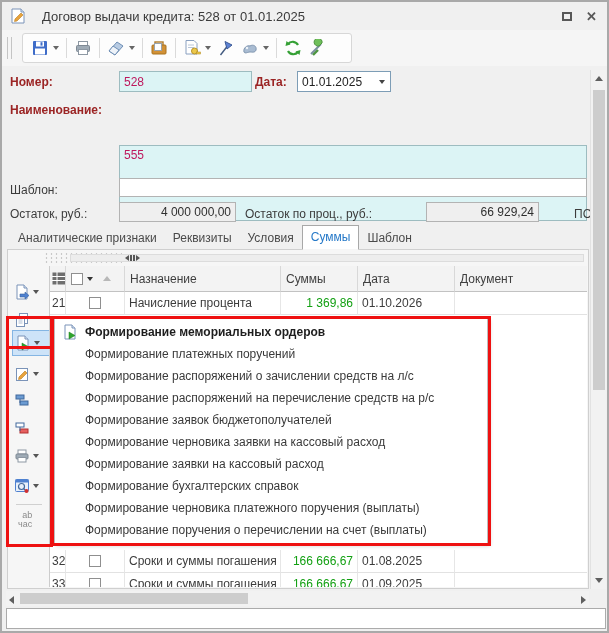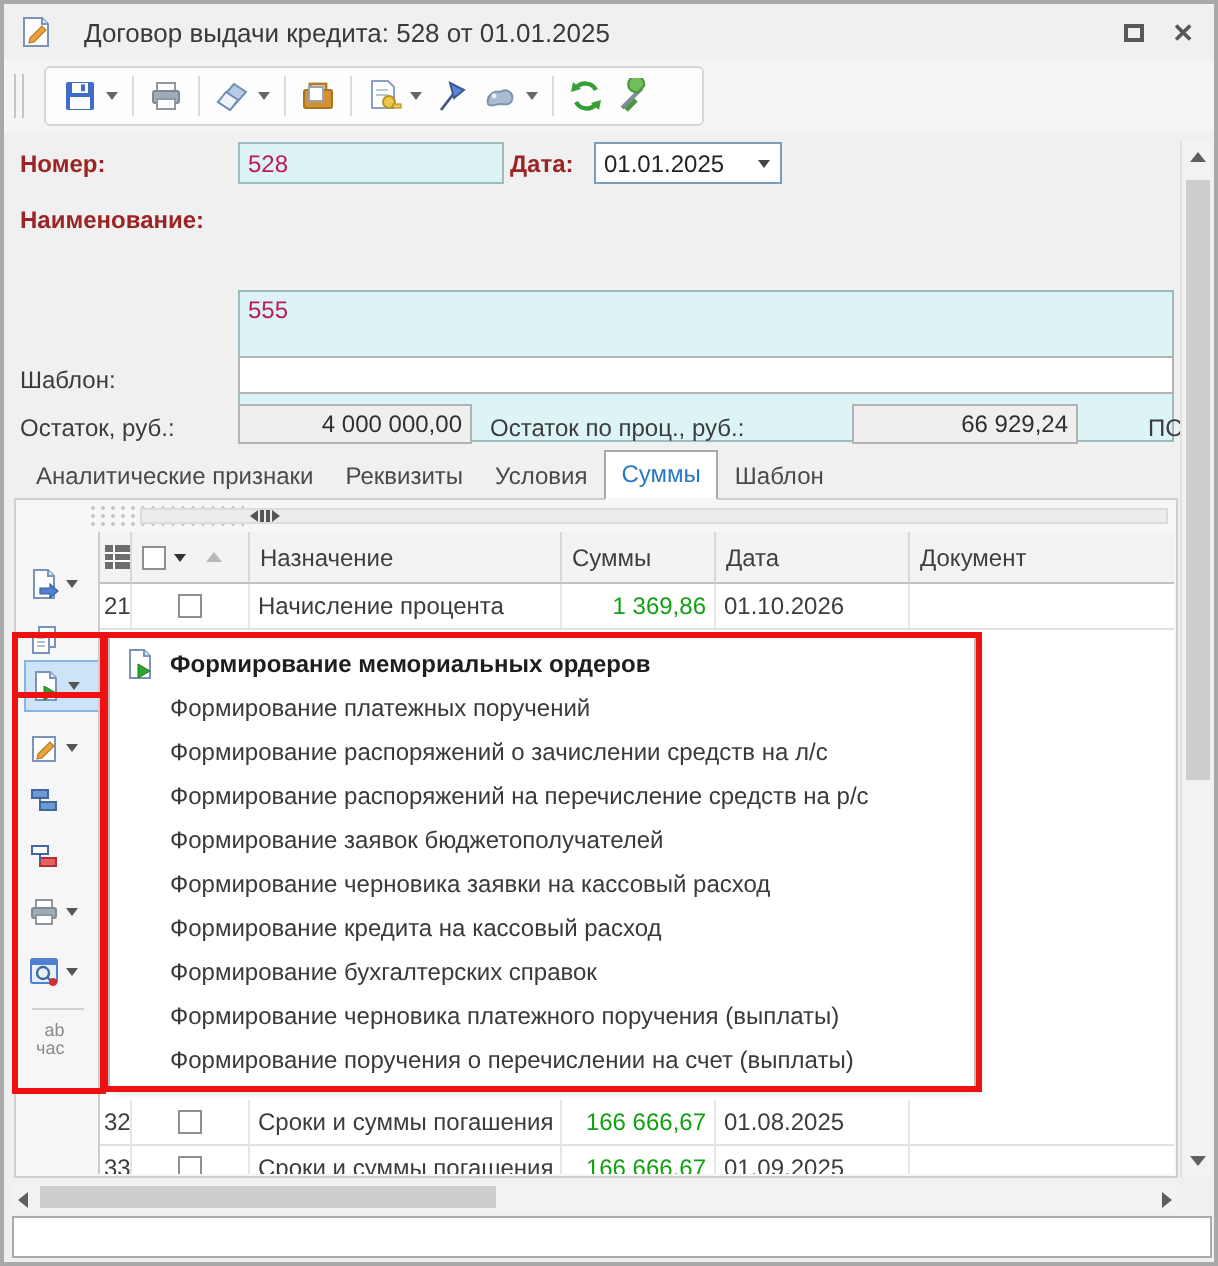--- a/index.html
+++ b/index.html
@@ -406,21 +406,21 @@
           <path d="M10 1v3h3" fill="#dce8f5" stroke="#7a93b8"></path>
           <polygon points="7,8 13,11.5 7,15" fill="#2ea52e" stroke="#1d7c1d" stroke-width="0.5"></polygon>
         </svg>
     </span>
   <div class="menu-item bold">Формирование мемориальных ордеров</div>
       <div class="menu-item">Формирование платежных поручений</div>
       <div class="menu-item">Формирование распоряжений о зачислении средств на л/с</div>
       <div class="menu-item">Формирование распоряжений на перечисление средств на р/с</div>
       <div class="menu-item">Формирование заявок бюджетополучателей</div>
       <div class="menu-item">Формирование черновика заявки на кассовый расход</div>
-      <div class="menu-item">Формирование кредита на кассовый расход</div>
+      <div class="menu-item">Формирование заявки на кассовый расход</div>
       <div class="menu-item">Формирование бухгалтерских справок</div>
       <div class="menu-item">Формирование черновика платежного поручения (выплаты)</div>
       <div class="menu-item">Формирование поручения о перечислении на счет (выплаты)</div>
     </div>
 
   <div class="red-rect" style="left:4px; top:314px; width:47px; height:231px;"></div>
   <div class="red-rect" style="left:49px; top:314px; width:440px; height:230px;"></div>
   <div class="red-rect" style="left:4px; top:314px; width:47px; height:33px;"></div>
 
   <div class="vscroll">

